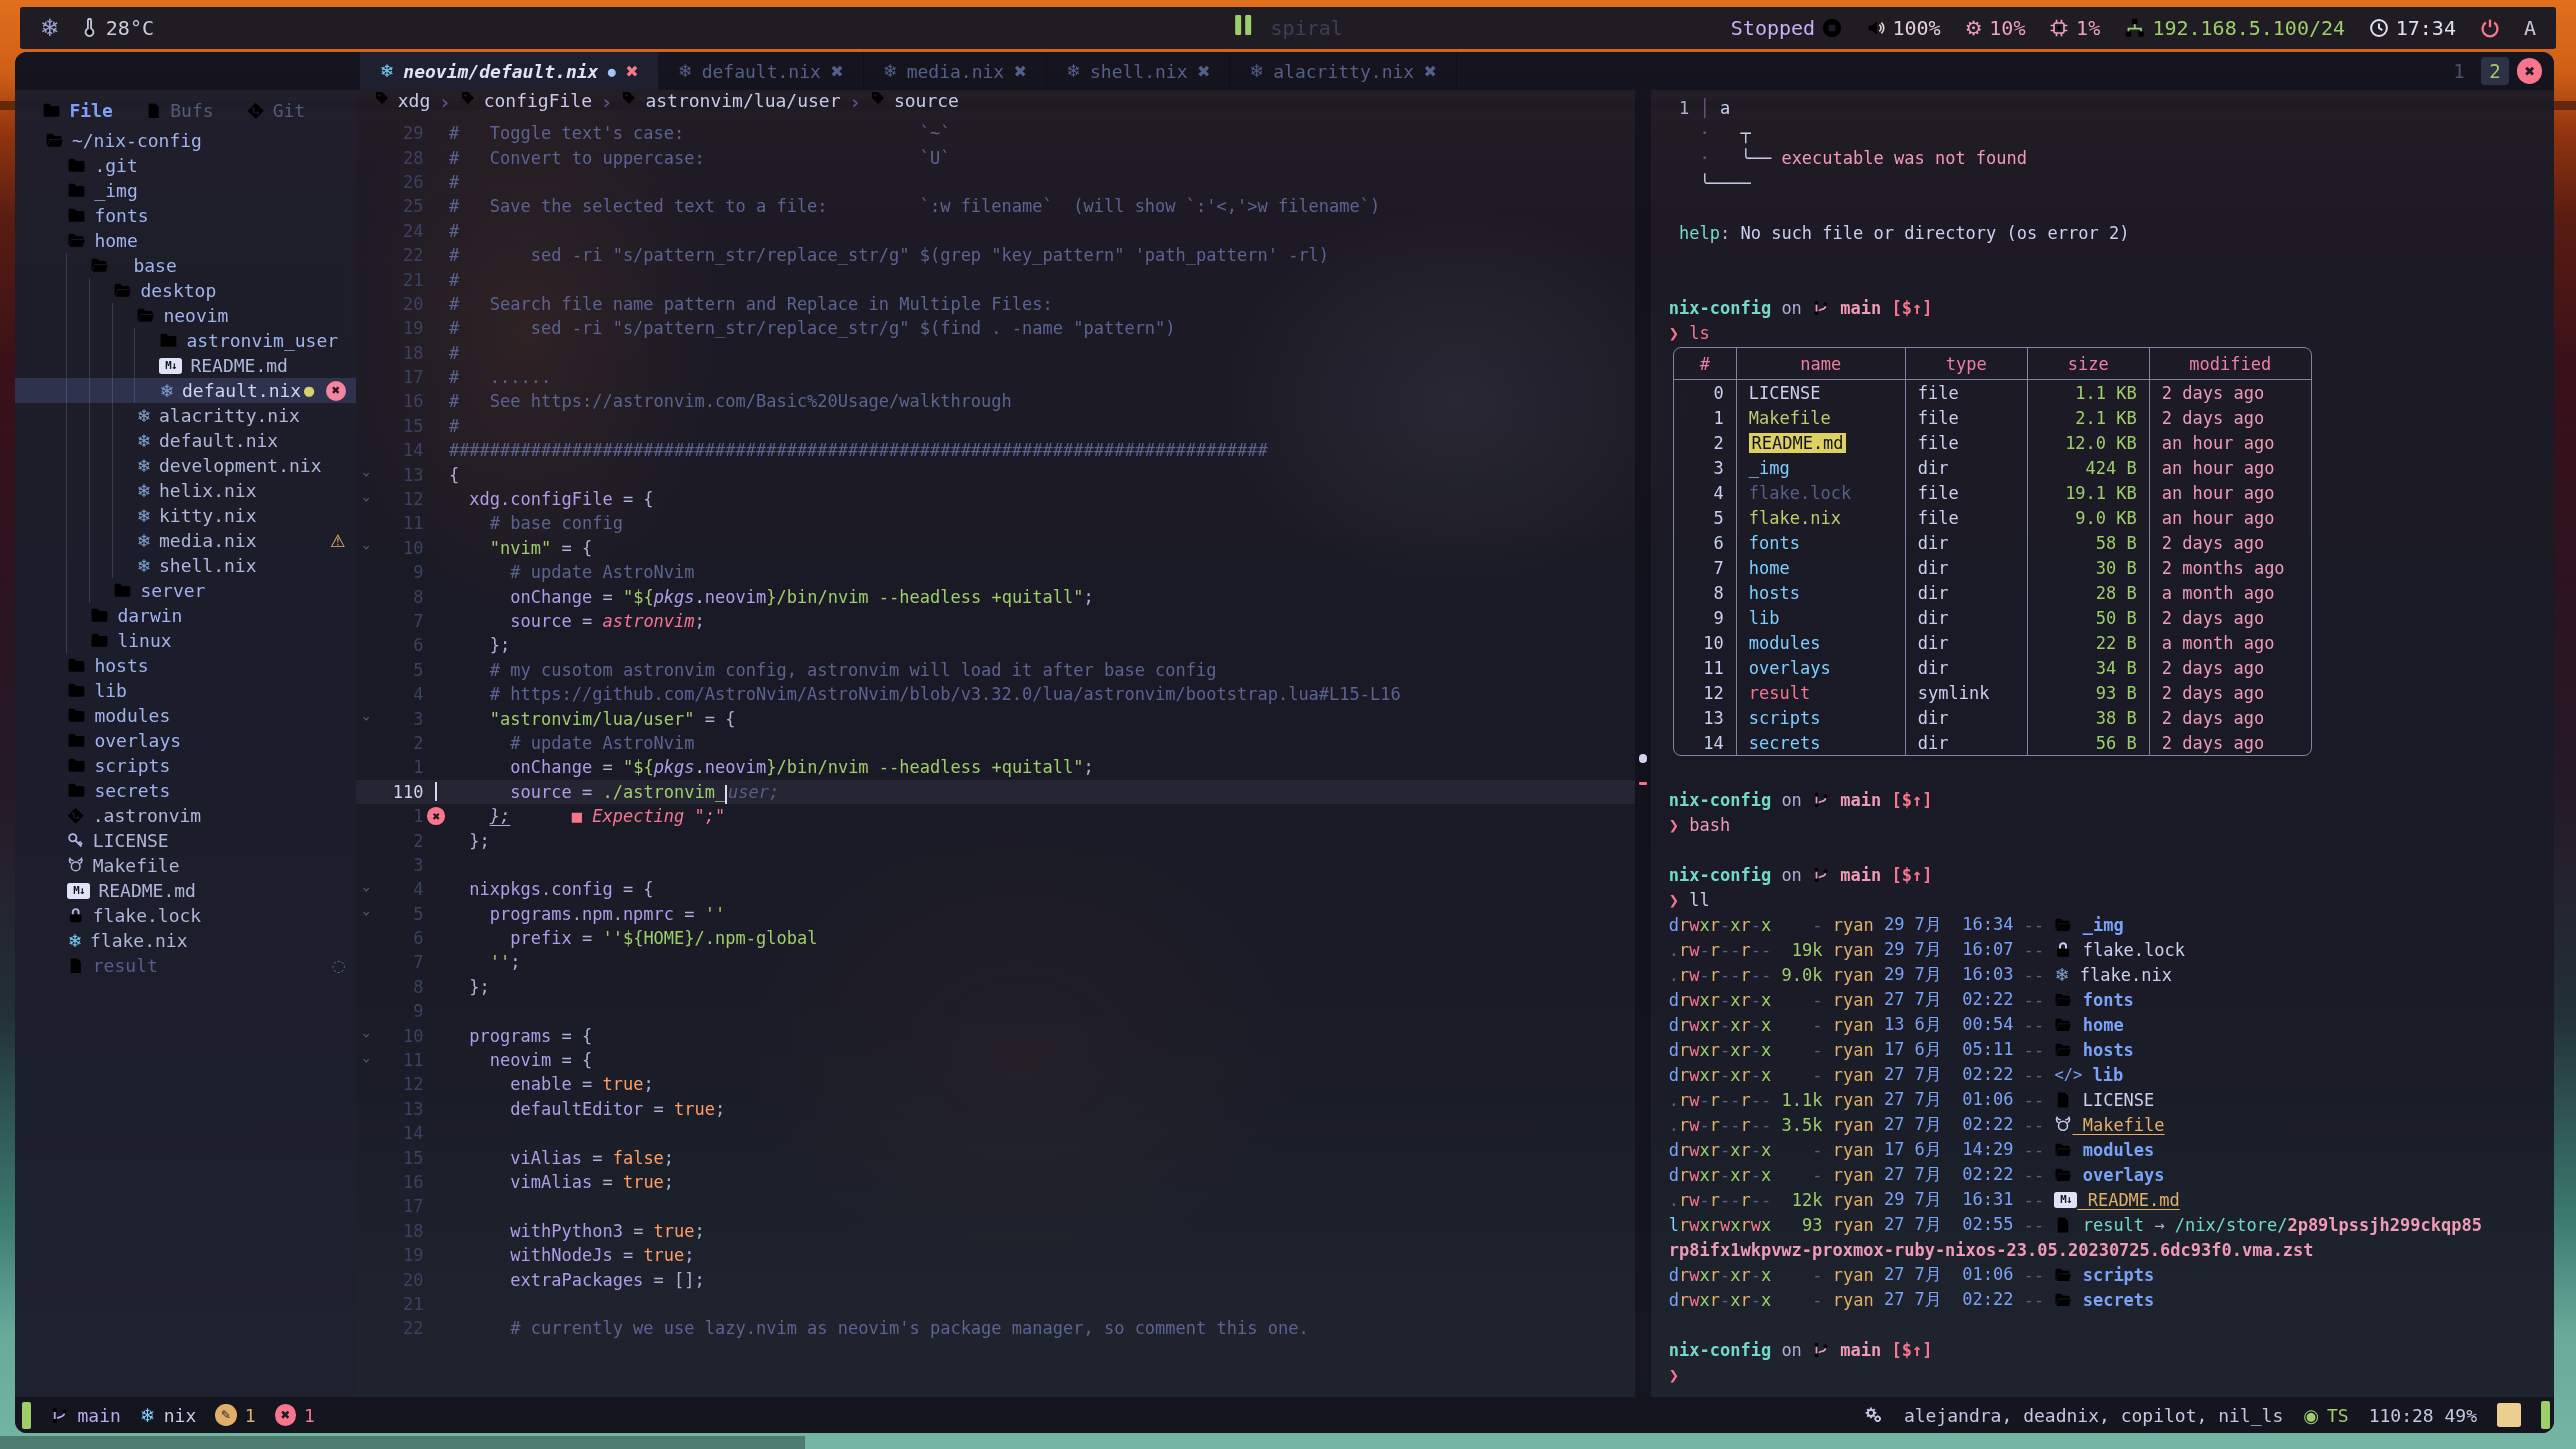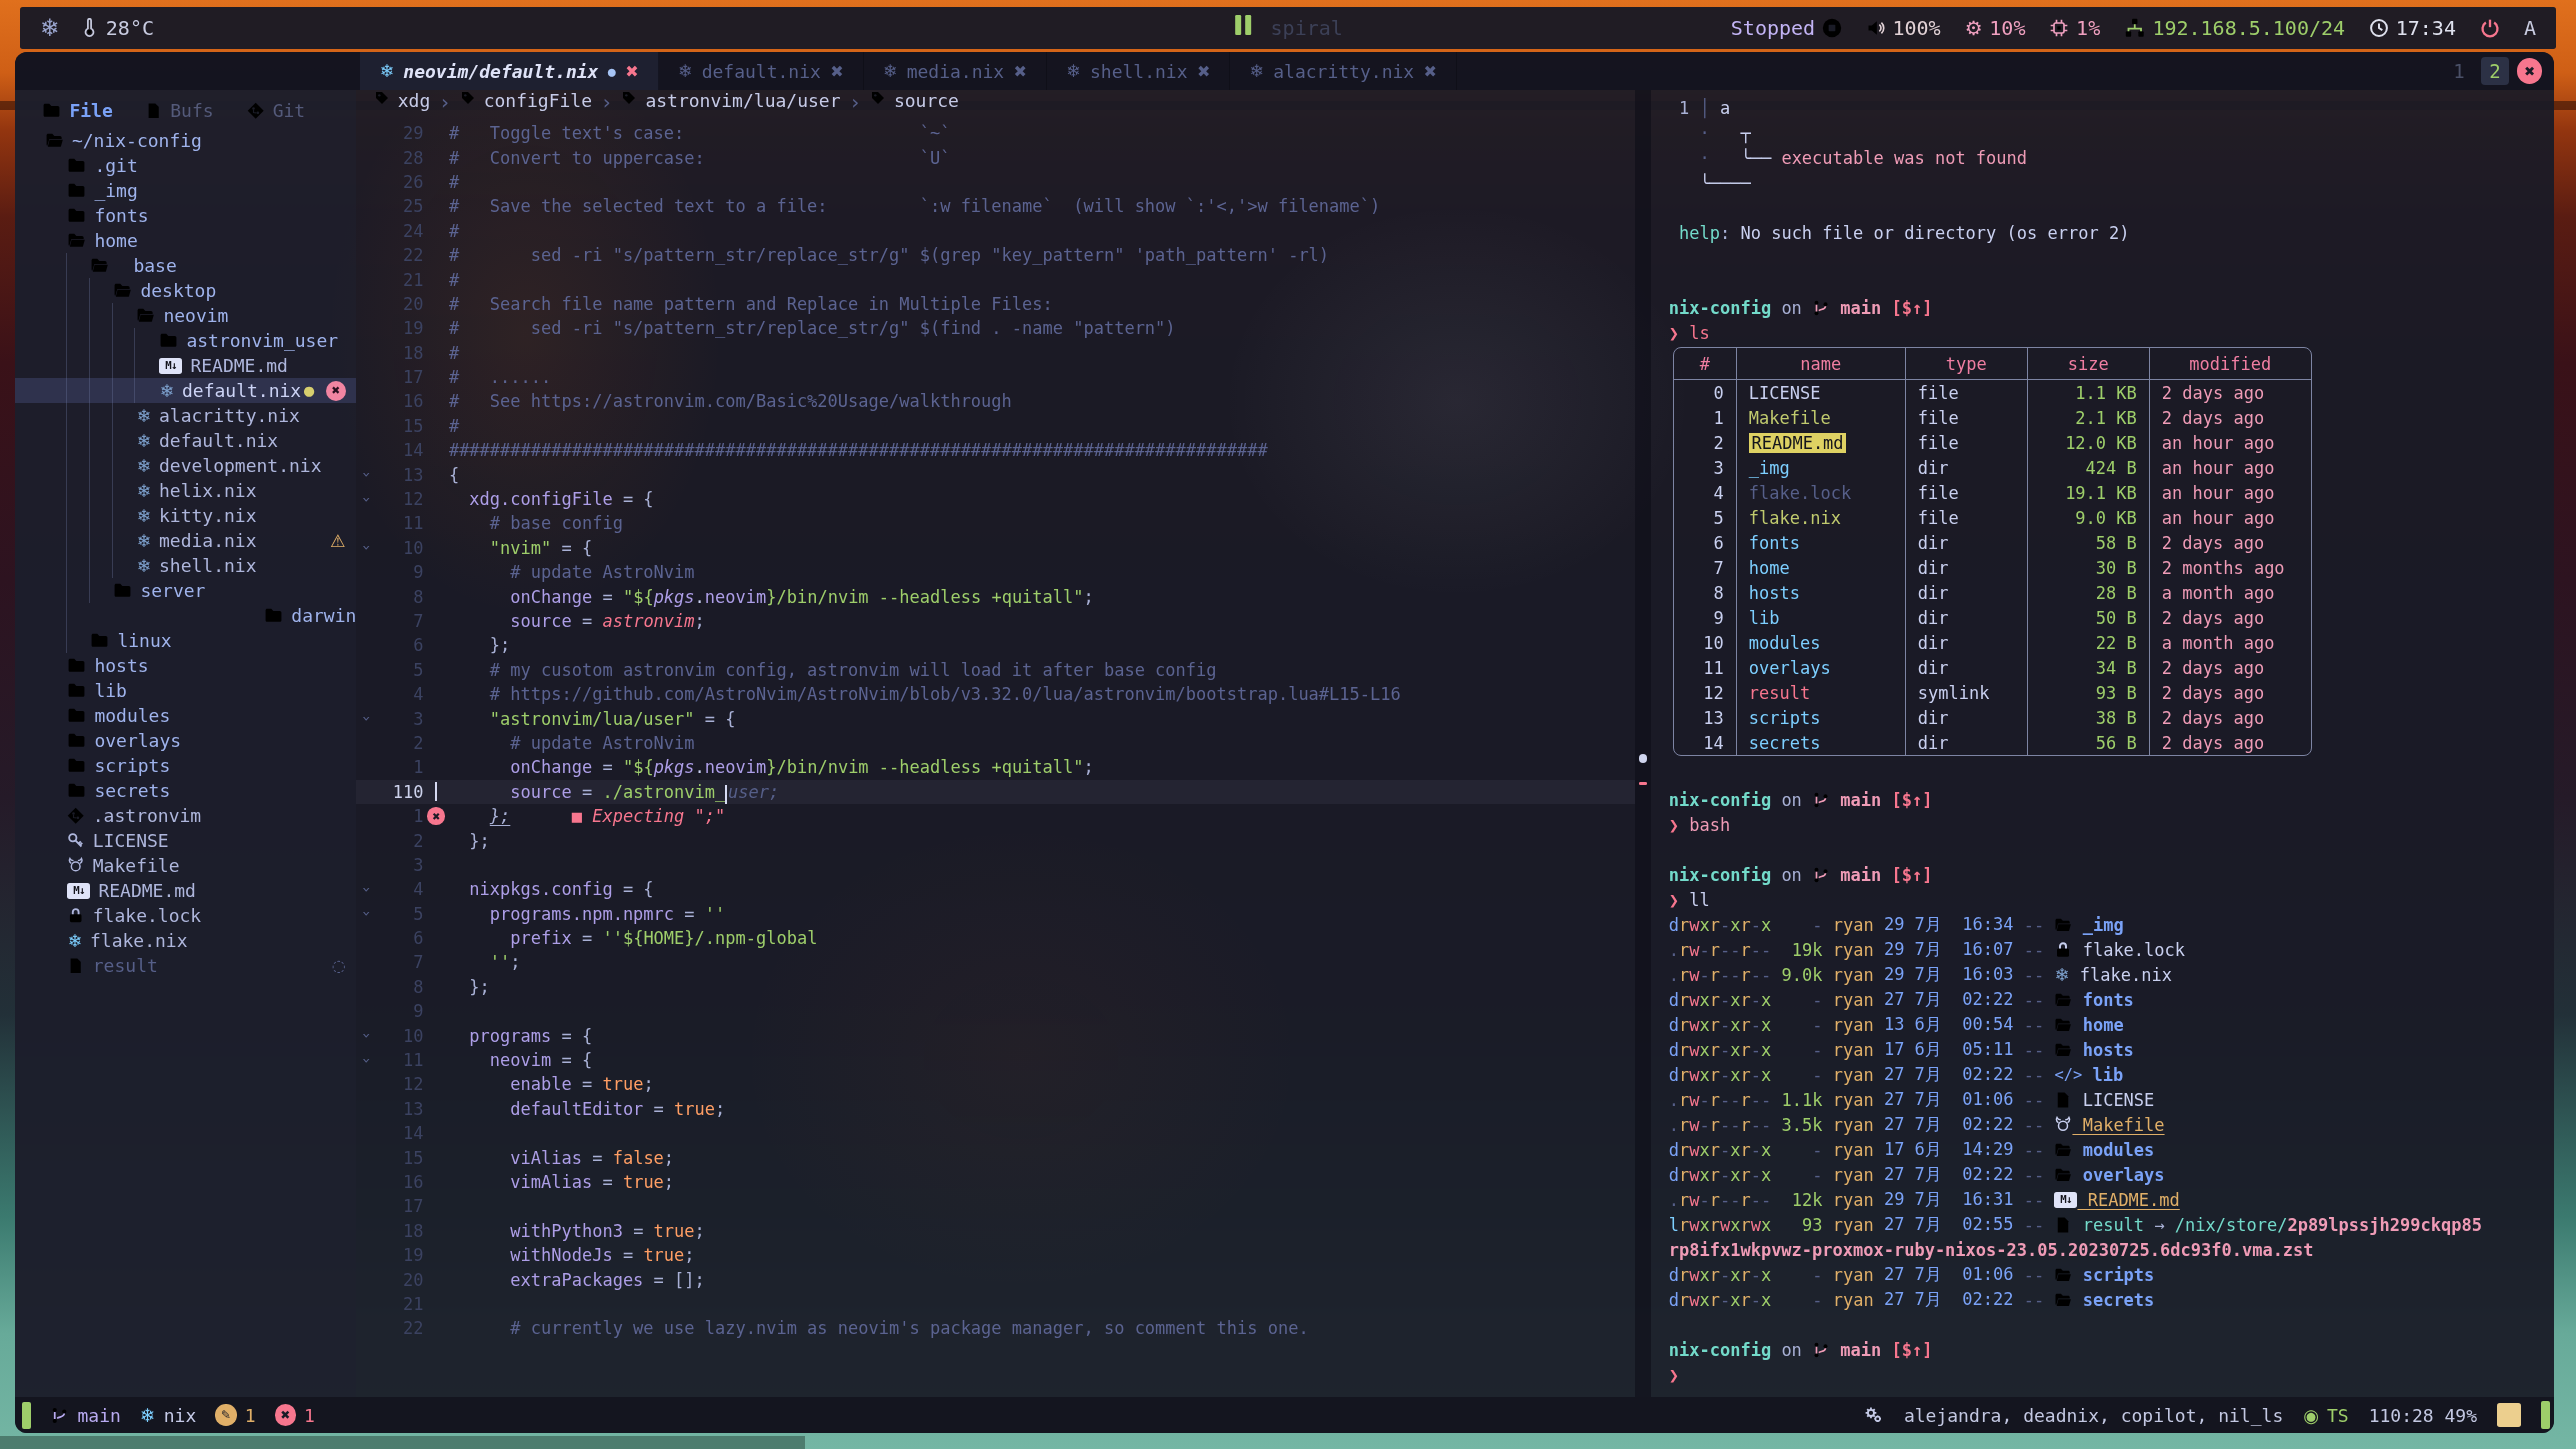--- a/index.html
+++ b/index.html
@@ -446,21 +446,21 @@
               <span class="lbl" style="color:#aeb6dc;">shell.nix</span>
             </div>
             <div class="trow" style="padding-left:98px;">
               <i class="guide" style="left:51px"></i>
               <i class="guide" style="left:74px"></i>
               <svg class="ic" width="19" height="19" style="color:#85a9f1" viewBox="0 0 28 28">
                 <use href="#i-folder"></use>
               </svg>
               <span class="lbl" style="color:#9fb3ec;">server</span>
             </div>
-            <div class="trow" style="padding-left:75px;justify-content:flex-end;">
+            <div class="trow" style="padding-left:75px;">
               <i class="guide" style="left:51px"></i>
               <svg class="ic" width="19" height="19" style="color:#85a9f1" viewBox="0 0 28 28">
                 <use href="#i-folder"></use>
               </svg>
               <span class="lbl" style="color:#9fb3ec;">darwin</span>
             </div>
             <div class="trow" style="padding-left:75px;">
               <i class="guide" style="left:51px"></i>
               <svg class="ic" width="19" height="19" style="color:#85a9f1" viewBox="0 0 28 28">
                 <use href="#i-folder"></use>

